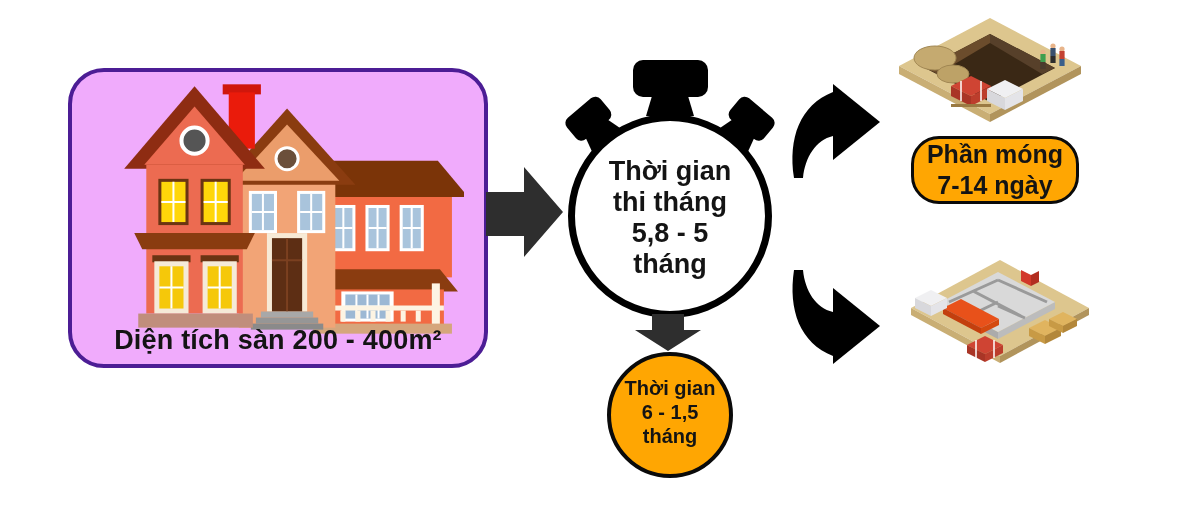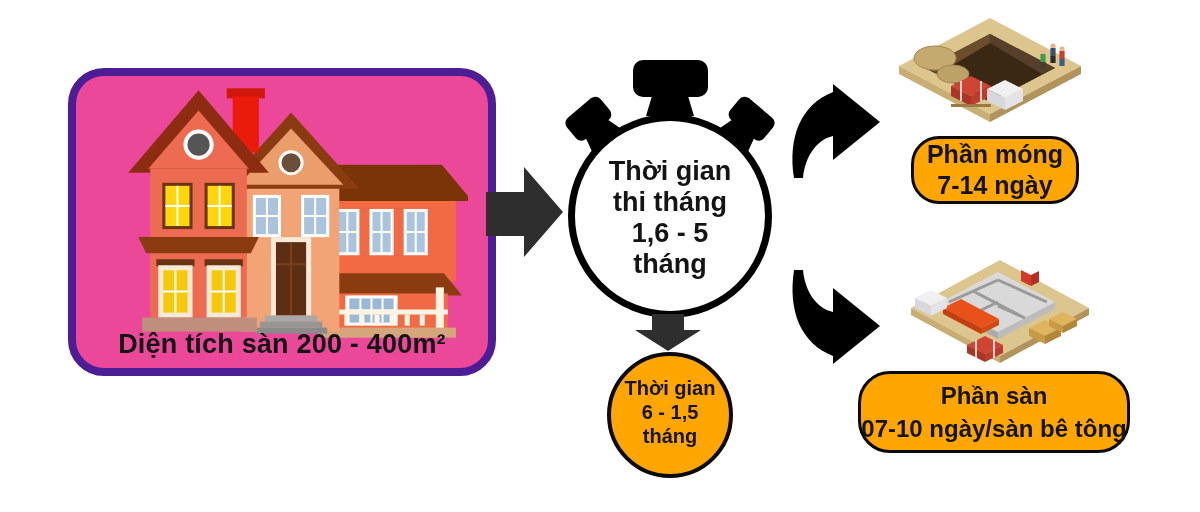--- a/index.html
+++ b/index.html
@@ -4,21 +4,21 @@
 <style>
   html,body{margin:0;padding:0;background:#ffffff;}
   #canvas{
     position:relative;width:1200px;height:512px;background:#ffffff;
     font-family:"Liberation Sans",sans-serif;overflow:hidden;
   }
   .abs{position:absolute;}
   
   .area-panel{
     left:68px;top:68px;width:412px;height:292px;
-    background:#ec4899;border:8px solid #4c1d95;border-radius:36px;
+    background:#f0abfc;border:4px solid #4c1d95;border-radius:36px;
   }
   .area-caption{
     position:absolute;left:0;right:0;bottom:8px;text-align:center;
     font-size:27px;font-weight:700;color:#141414;letter-spacing:.2px;
   }
   .house-svg{position:absolute;left:20px;top:12px;}
   
   .stopwatch-circle{
     left:568px;top:114px;width:190px;height:190px;border:7px solid #000;
     border-radius:50%;background:#fff;
@@ -144,21 +144,21 @@
     <g transform="rotate(40 130 171)">
       <rect x="108" y="30" width="44" height="28" rx="7" fill="#000000"></rect>
       <polygon points="116,56 144,56 149,74 111,74" fill="#000000"></polygon>
     </g>
   </svg>
 
   <div class="abs stopwatch-circle"></div>
   <div class="abs stopwatch-text">
     <div>Thời gian</div>
     <div>thi tháng</div>
-    <div>1,6 - 5</div>
+    <div>5,8 - 5</div>
     <div>tháng</div>
   </div>
 
   <svg class="abs" style="left:630px;top:314px;" width="76" height="38" viewBox="0 0 76 38">
     <polygon points="22,0 54,0 54,16 71,16 38,37 5,16 22,16" fill="#2E2E2E"></polygon>
   </svg>
 
   <div class="abs finish-circle"></div>
   <div class="abs finish-text">
     <div>Thời gian</div>
@@ -246,18 +246,14 @@
       <polygon points="146,63 160,70 160,77 146,70" fill="#c89a45"></polygon>
       <polygon points="174,63 160,70 160,77 174,70" fill="#b3873a"></polygon>
     </g>
     <g>
       <polygon points="28,34 44,42 28,50 12,42" fill="#f0f0f2"></polygon>
       <polygon points="12,42 28,50 28,60 12,52" fill="#d8d8dc"></polygon>
       <polygon points="44,42 28,50 28,60 44,52" fill="#e4e4e8"></polygon>
     </g>
   </svg>
 
-  <div class="abs pill pill-slab">
-    <div>Phần sàn</div>
-    <div>07-10 ngày/sàn bê tông</div>
-  </div>
 
 </div>
 
 </body></html>

